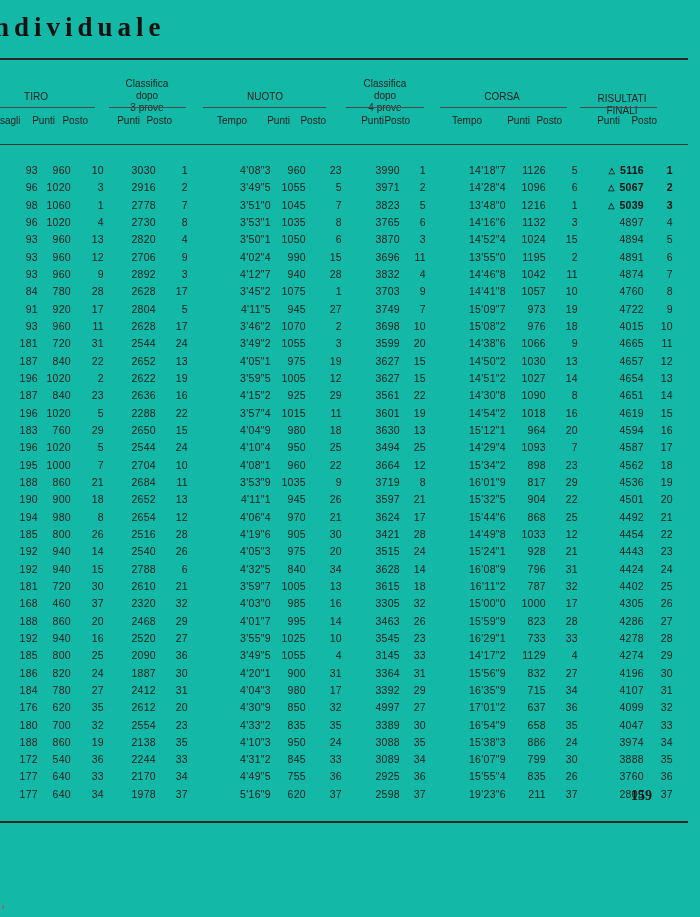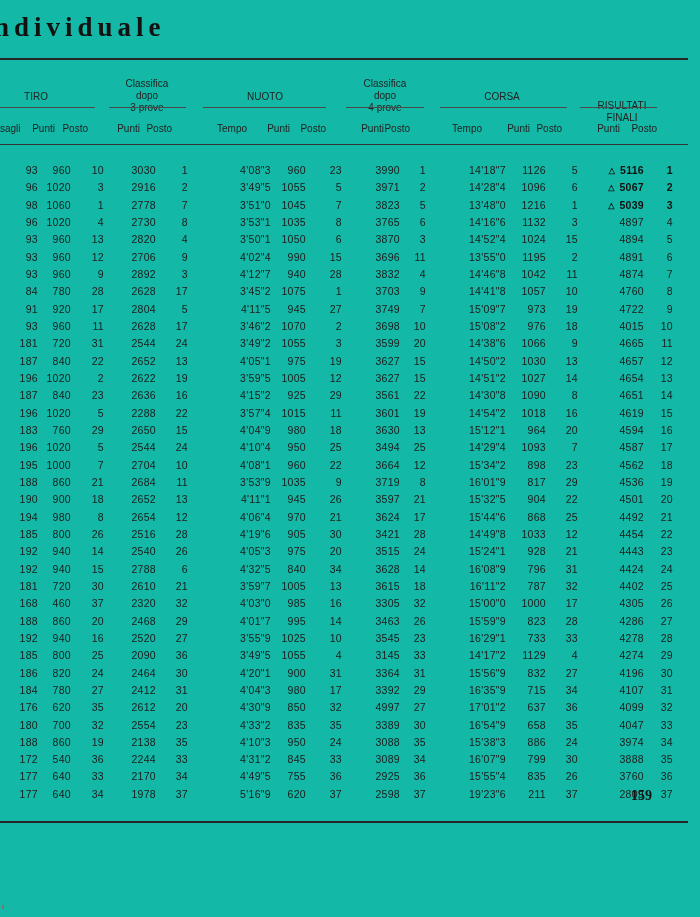--- a/index.html
+++ b/index.html
@@ -31,28 +31,28 @@
   .grp{
     position:absolute;text-align:center;
     font-size:10px;line-height:12px;color:#222;
   }
   .grp span{display:block;}
   .g0{left:0px;top:91px;width:72px;}
   .g1{left:107px;top:78px;width:80px;}
   .g2{left:225px;top:91px;width:80px;}
   .g3{left:345px;top:78px;width:80px;}
   .g4{left:462px;top:91px;width:80px;}
-  .g5{left:577px;top:100px;width:90px;}
+  .g5{left:577px;top:93px;width:90px;}
   .grid{
     position:absolute;left:0;width:657px;
     display:grid;
     grid-template-columns:22px 33px 33px 52px 32px 83px 35px 36px 58px 26px 80px 40px 32px 66px 29px;
   }
   .subhead{top:115px;font-size:10px;color:#222;}
-  .subhead .sh{text-align:right;white-space:nowrap;margin-top:8px;}
+  .subhead .sh{text-align:right;white-space:nowrap;}
   .subhead .sh.c0{text-align:left;}
   .subhead .sh.c5,.subhead .sh.c10{padding-right:8px;}
   .subhead .sh.c13{padding-right:8px;}
   .tbody{top:162px;display:block;margin-left:16px;}
   .trow{
     display:grid;
     grid-template-columns:22px 33px 33px 52px 32px 83px 35px 36px 58px 26px 80px 40px 32px 66px 29px;
     height:17.33px;line-height:17.33px;
   }
   .cell{
@@ -624,21 +624,21 @@
         <span class="cell c10">14'17"2</span>
         <span class="cell c11">1129</span>
         <span class="cell c12">4</span>
         <span class="cell c13">4274</span>
         <span class="cell c14">29</span>
       </div>
       <div class="trow">
         <span class="cell c0">186</span>
         <span class="cell c1">820</span>
         <span class="cell c2">24</span>
-        <span class="cell c3">2464</span>
+        <span class="cell c3">1887</span>
         <span class="cell c4">30</span>
         <span class="cell c5">4'20"1</span>
         <span class="cell c6">900</span>
         <span class="cell c7">31</span>
         <span class="cell c8">3364</span>
         <span class="cell c9">31</span>
         <span class="cell c10">15'56"9</span>
         <span class="cell c11">832</span>
         <span class="cell c12">27</span>
         <span class="cell c13">4196</span>

